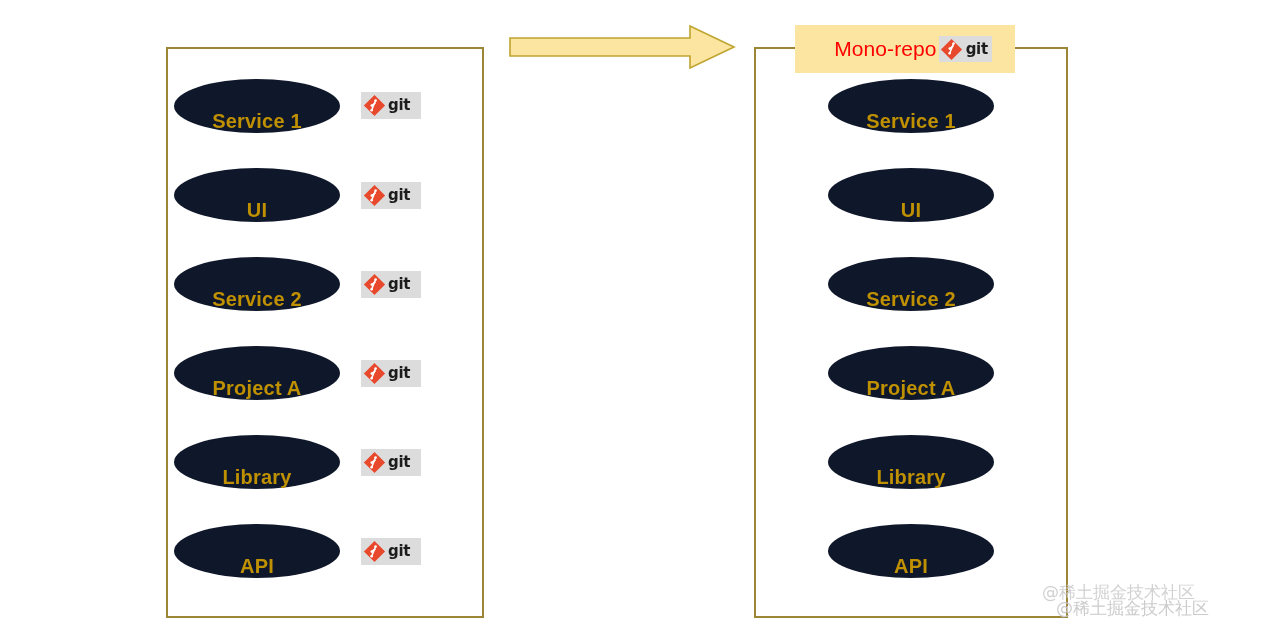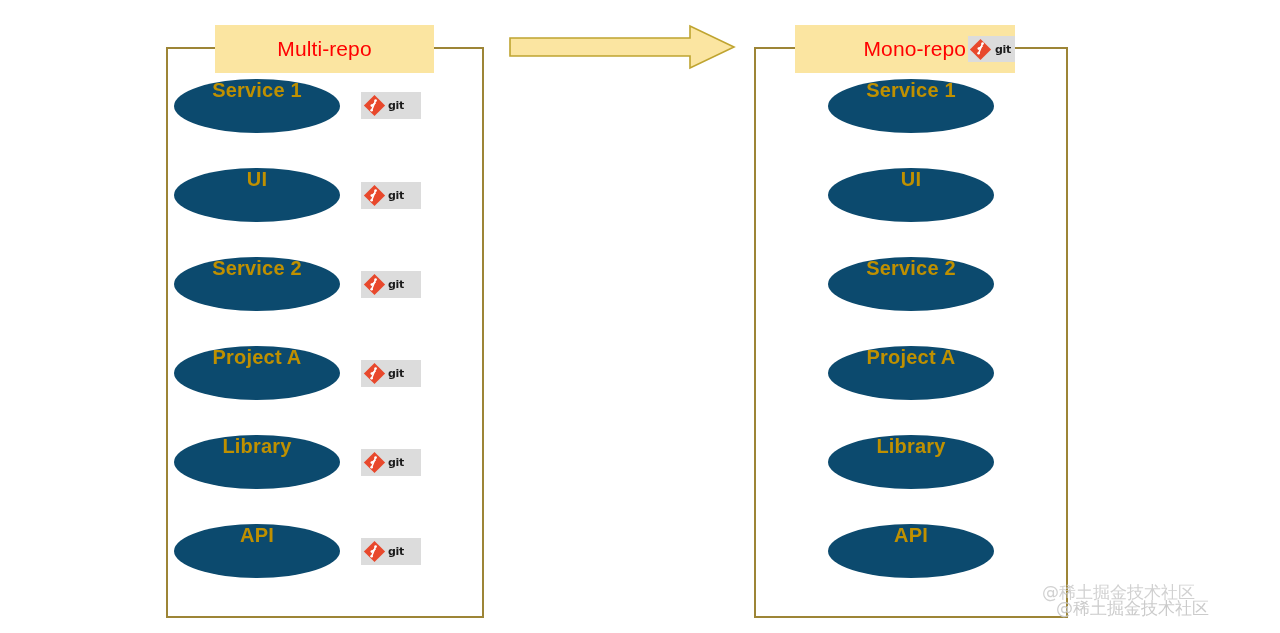--- a/index.html
+++ b/index.html
@@ -38,21 +38,21 @@
     align-items: center;
     box-sizing: border-box;
     z-index: 5;
   }
   #header-multi {
     left: 215px; top: 25px; width: 219px; height: 48px;
     justify-content: center;
   }
   #header-mono {
     left: 795px; top: 25px; width: 220px; height: 48px;
-    justify-content: flex-end;
+    justify-content: center;
     padding-left: 16px;
     gap: 2px;
   }
   .panel-header-title {
     color: #ff0000;
     font-size: 21px;
     font-weight: 400;
     letter-spacing: 0.1px;
     white-space: nowrap;
   }
@@ -83,41 +83,41 @@
     transform: rotate(45deg);
   }
   .git-mark svg {
     position: absolute;
     left: 0; top: 0;
     width: 22px; height: 22px;
   }
   .git-word {
     font-family: "DejaVu Sans", sans-serif;
     font-weight: bold;
-    font-size: 11px;
+    font-size: 15px;
     color: #1c1c1c;
     line-height: 1;
     letter-spacing: -0.3px;
   }
 
   .git-badge.row-badge {
     position: absolute;
     width: 60px;
     height: 27px;
   }
 
   
   .node {
     position: absolute;
     width: 166px;
     height: 54px;
     border-radius: 50%;
-    background: #0c4a6e;
+    background: #0f172a;
     display: flex;
-    align-items: flex-start;
+    align-items: flex-end;
     justify-content: center;
   }
   .node-label {
     color: #bf9000;
     font-size: 20px;
     font-weight: bold;
     white-space: nowrap;
     letter-spacing: 0.2px;
   }
 
@@ -150,23 +150,20 @@
   .wm-a { left: 4px;  top: 2px;  opacity: 0.85; }
   .wm-b { left: 18px; top: 18px; opacity: 0.95; }
 </style>
 </head>
 <body>
 
 <div class="canvas">
 
   <div class="panel" id="panel-multi"></div>
 
-  <div class="panel-header" id="header-multi">
-    <span class="panel-header-title">Multi-repo</span>
-  </div>
 
   <div class="node" style="left:174px; top:79px;">
     <span class="node-label">Service 1</span>
   </div>
   <div class="node" style="left:174px; top:168px;">
     <span class="node-label">UI</span>
   </div>
   <div class="node" style="left:174px; top:257px;">
     <span class="node-label">Service 2</span>
   </div>

